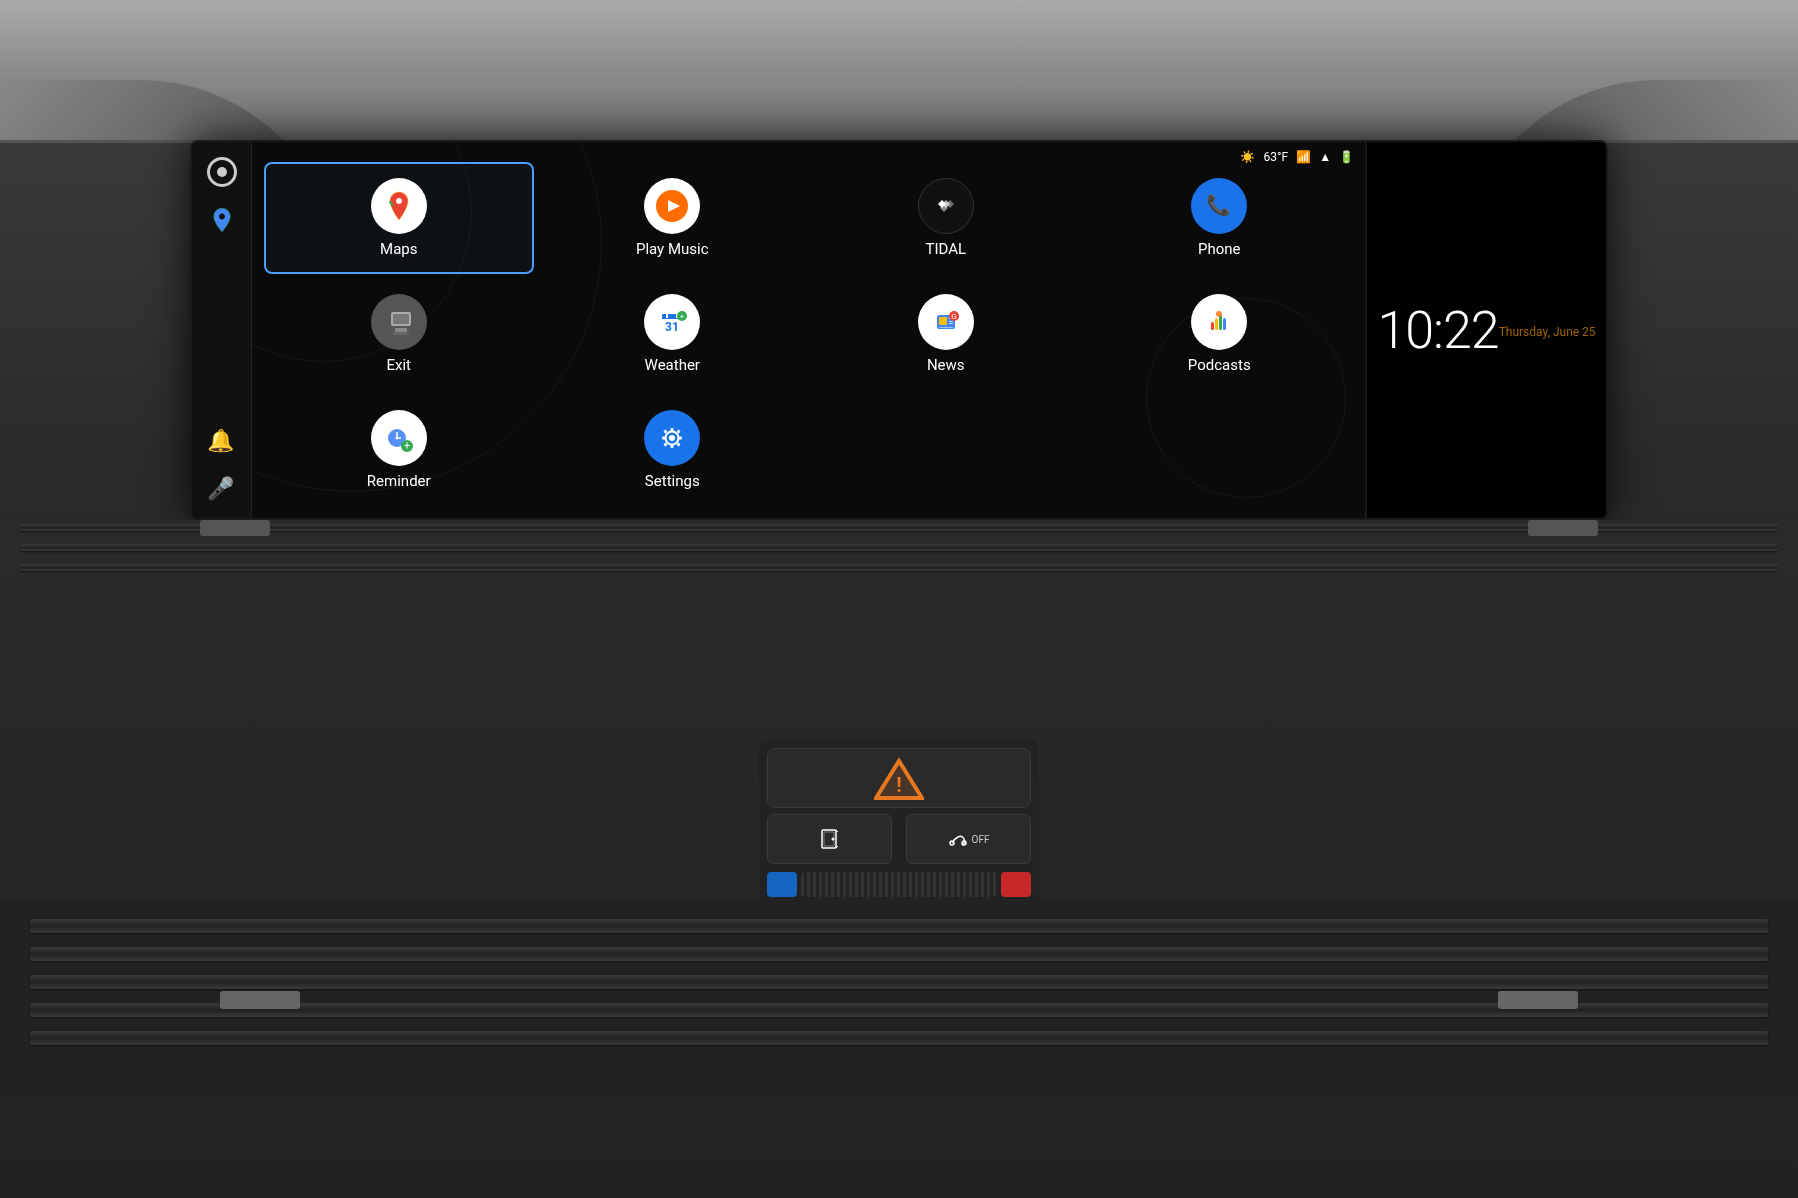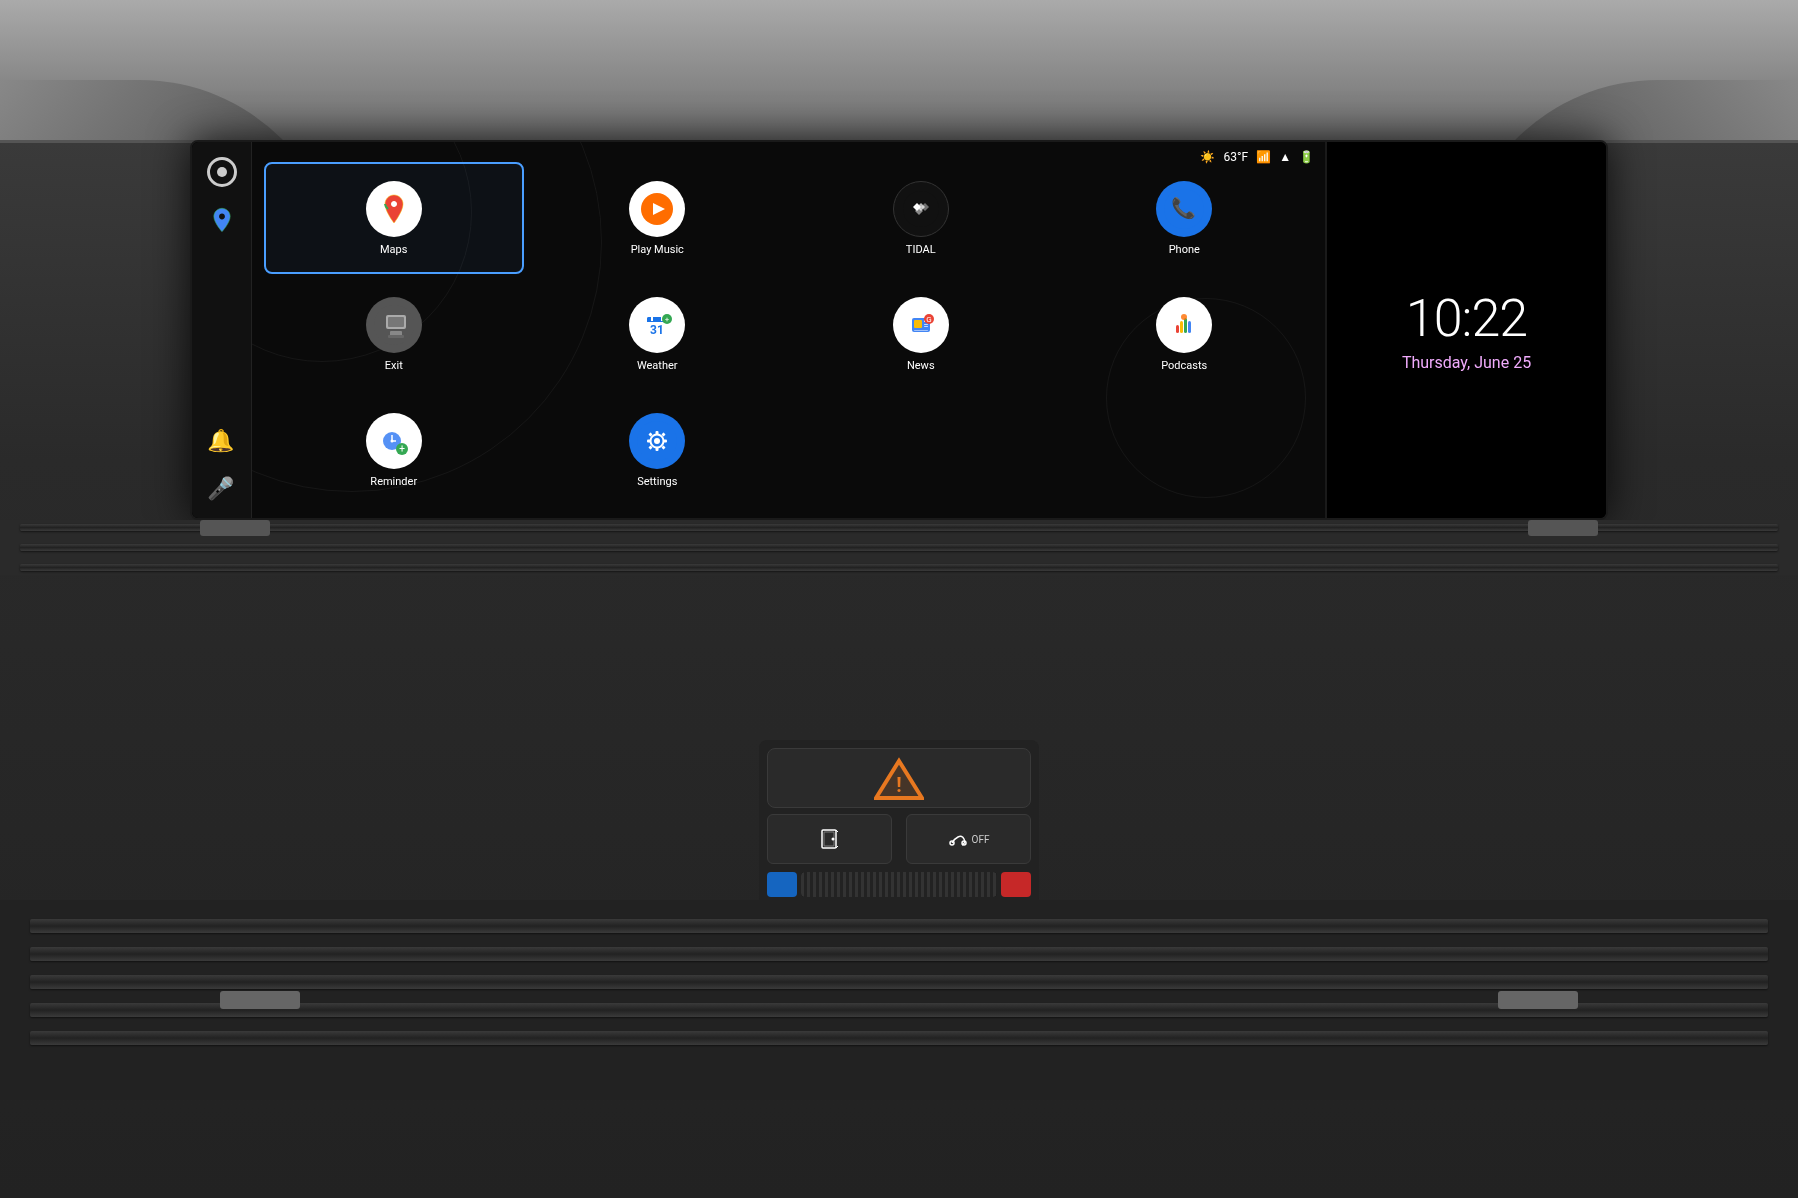--- a/index.html
+++ b/index.html
@@ -186,46 +186,45 @@
       display: flex;
       align-items: center;
       justify-content: center;
       margin-bottom: 6px;
       font-size: 28px;
       position: relative;
     }
 
     .app-label {
       color: #fff;
-      font-size: 11px;
+      font-size: 15px;
       text-align: center;
       font-weight: 400;
     }
 
     
     .clock-area {
-      width: 280px;
+      width: 240px;
       background: #000;
       display: flex;
-      flex-direction: column;
       align-items: center;
       justify-content: center;
       border-left: 1px solid #1a1a1a;
     }
 
     .clock-time {
       color: #fff;
       font-size: 52px;
       font-weight: 300;
       letter-spacing: -1px;
     }
 
     .clock-date {
-      color: #f0abfc;
-      font-size: 16px;
+      color: #a16207;
+      font-size: 12px;
       margin-top: 4px;
     }
 
     
     
     .maps-icon { background: #fff; border-radius: 50%; }
     .tidal-icon { background: #111; border-radius: 50%; }
     .playmusic-icon { background: #fff; border-radius: 50%; }
     .phone-icon { background: #1a73e8; border-radius: 50%; }
     .exit-icon { background: #555; border-radius: 50%; }

